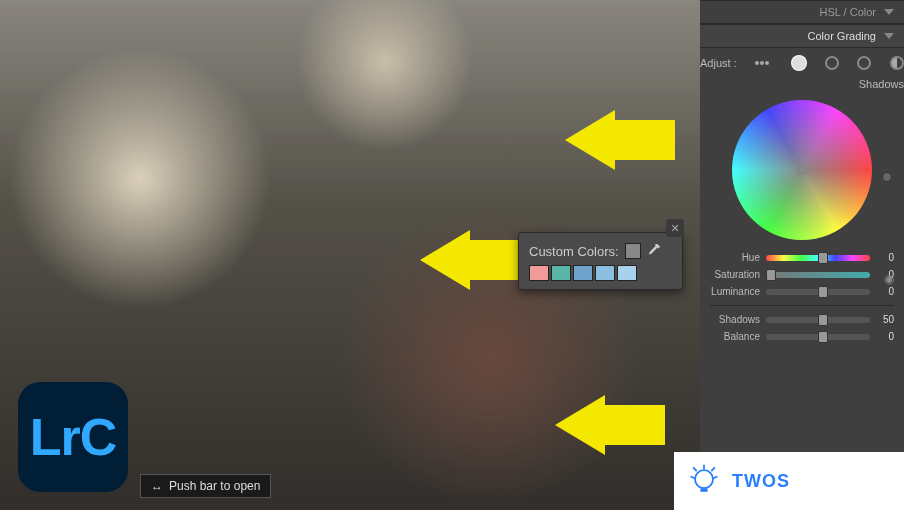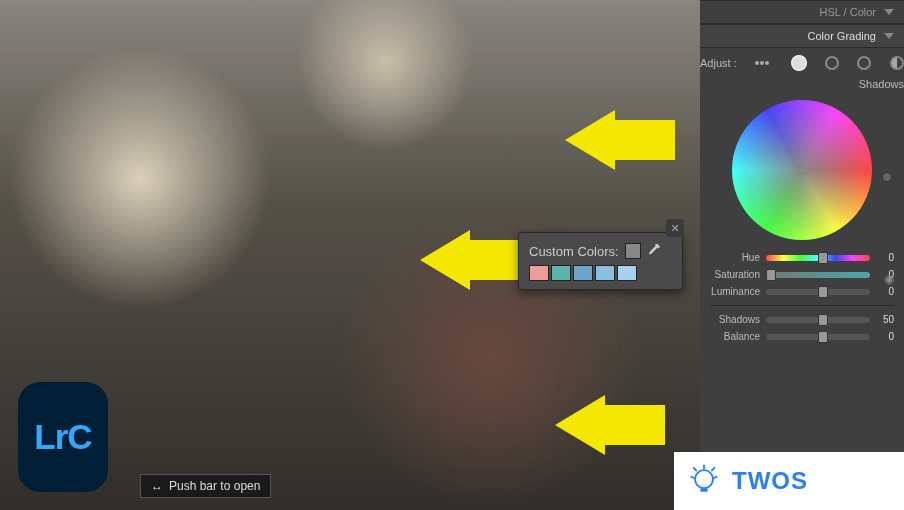--- a/index.html
+++ b/index.html
@@ -16,25 +16,25 @@
     radial-gradient(circle at 55% 12%, #c8b898 0%, transparent 15%),
     radial-gradient(circle at 70% 70%, #7a4a3a 0%, transparent 25%),
     linear-gradient(180deg, #8a857a 0%, #5a5548 40%, #3a3530 100%);
   filter: contrast(1.1) saturate(0.6);
 }
 
 
 .lrc-badge {
   position: absolute;
   left: 18px; bottom: 18px;
-  width: 90px; height: 110px;
+  width: 110px; height: 110px;
   background: #001e36;
   border-radius: 22px;
   display: flex; align-items: center; justify-content: center;
-  color: #31a8ff; font-size: 35px; font-weight: 700;
+  color: #31a8ff; font-size: 52px; font-weight: 700;
   letter-spacing: -1px;
 }
 
 
 .arrow {
   position: absolute;
   width: 0; height: 0;
 }
 .arrow-shape {
   position: relative;
@@ -206,21 +206,21 @@
   right: 0; bottom: 0;
   width: 230px; height: 58px;
   background: #fff;
   display: flex; align-items: center; gap: 10px;
   padding: 0 12px;
 }
 .twos-icon {
   width: 36px; height: 36px;
 }
 .twos-text {
-  font-size: 24px; font-weight: 800;
+  font-size: 18px; font-weight: 800;
   color: #2a7fff; letter-spacing: 1px;
 }
 
 
 .pushbar {
   position: absolute; left: 140px; bottom: 12px;
   background: #1a1a1a; color: #ddd;
   padding: 4px 10px; font-size: 12px;
   display: flex; align-items: center; gap: 6px;
   border: 1px solid #555;

